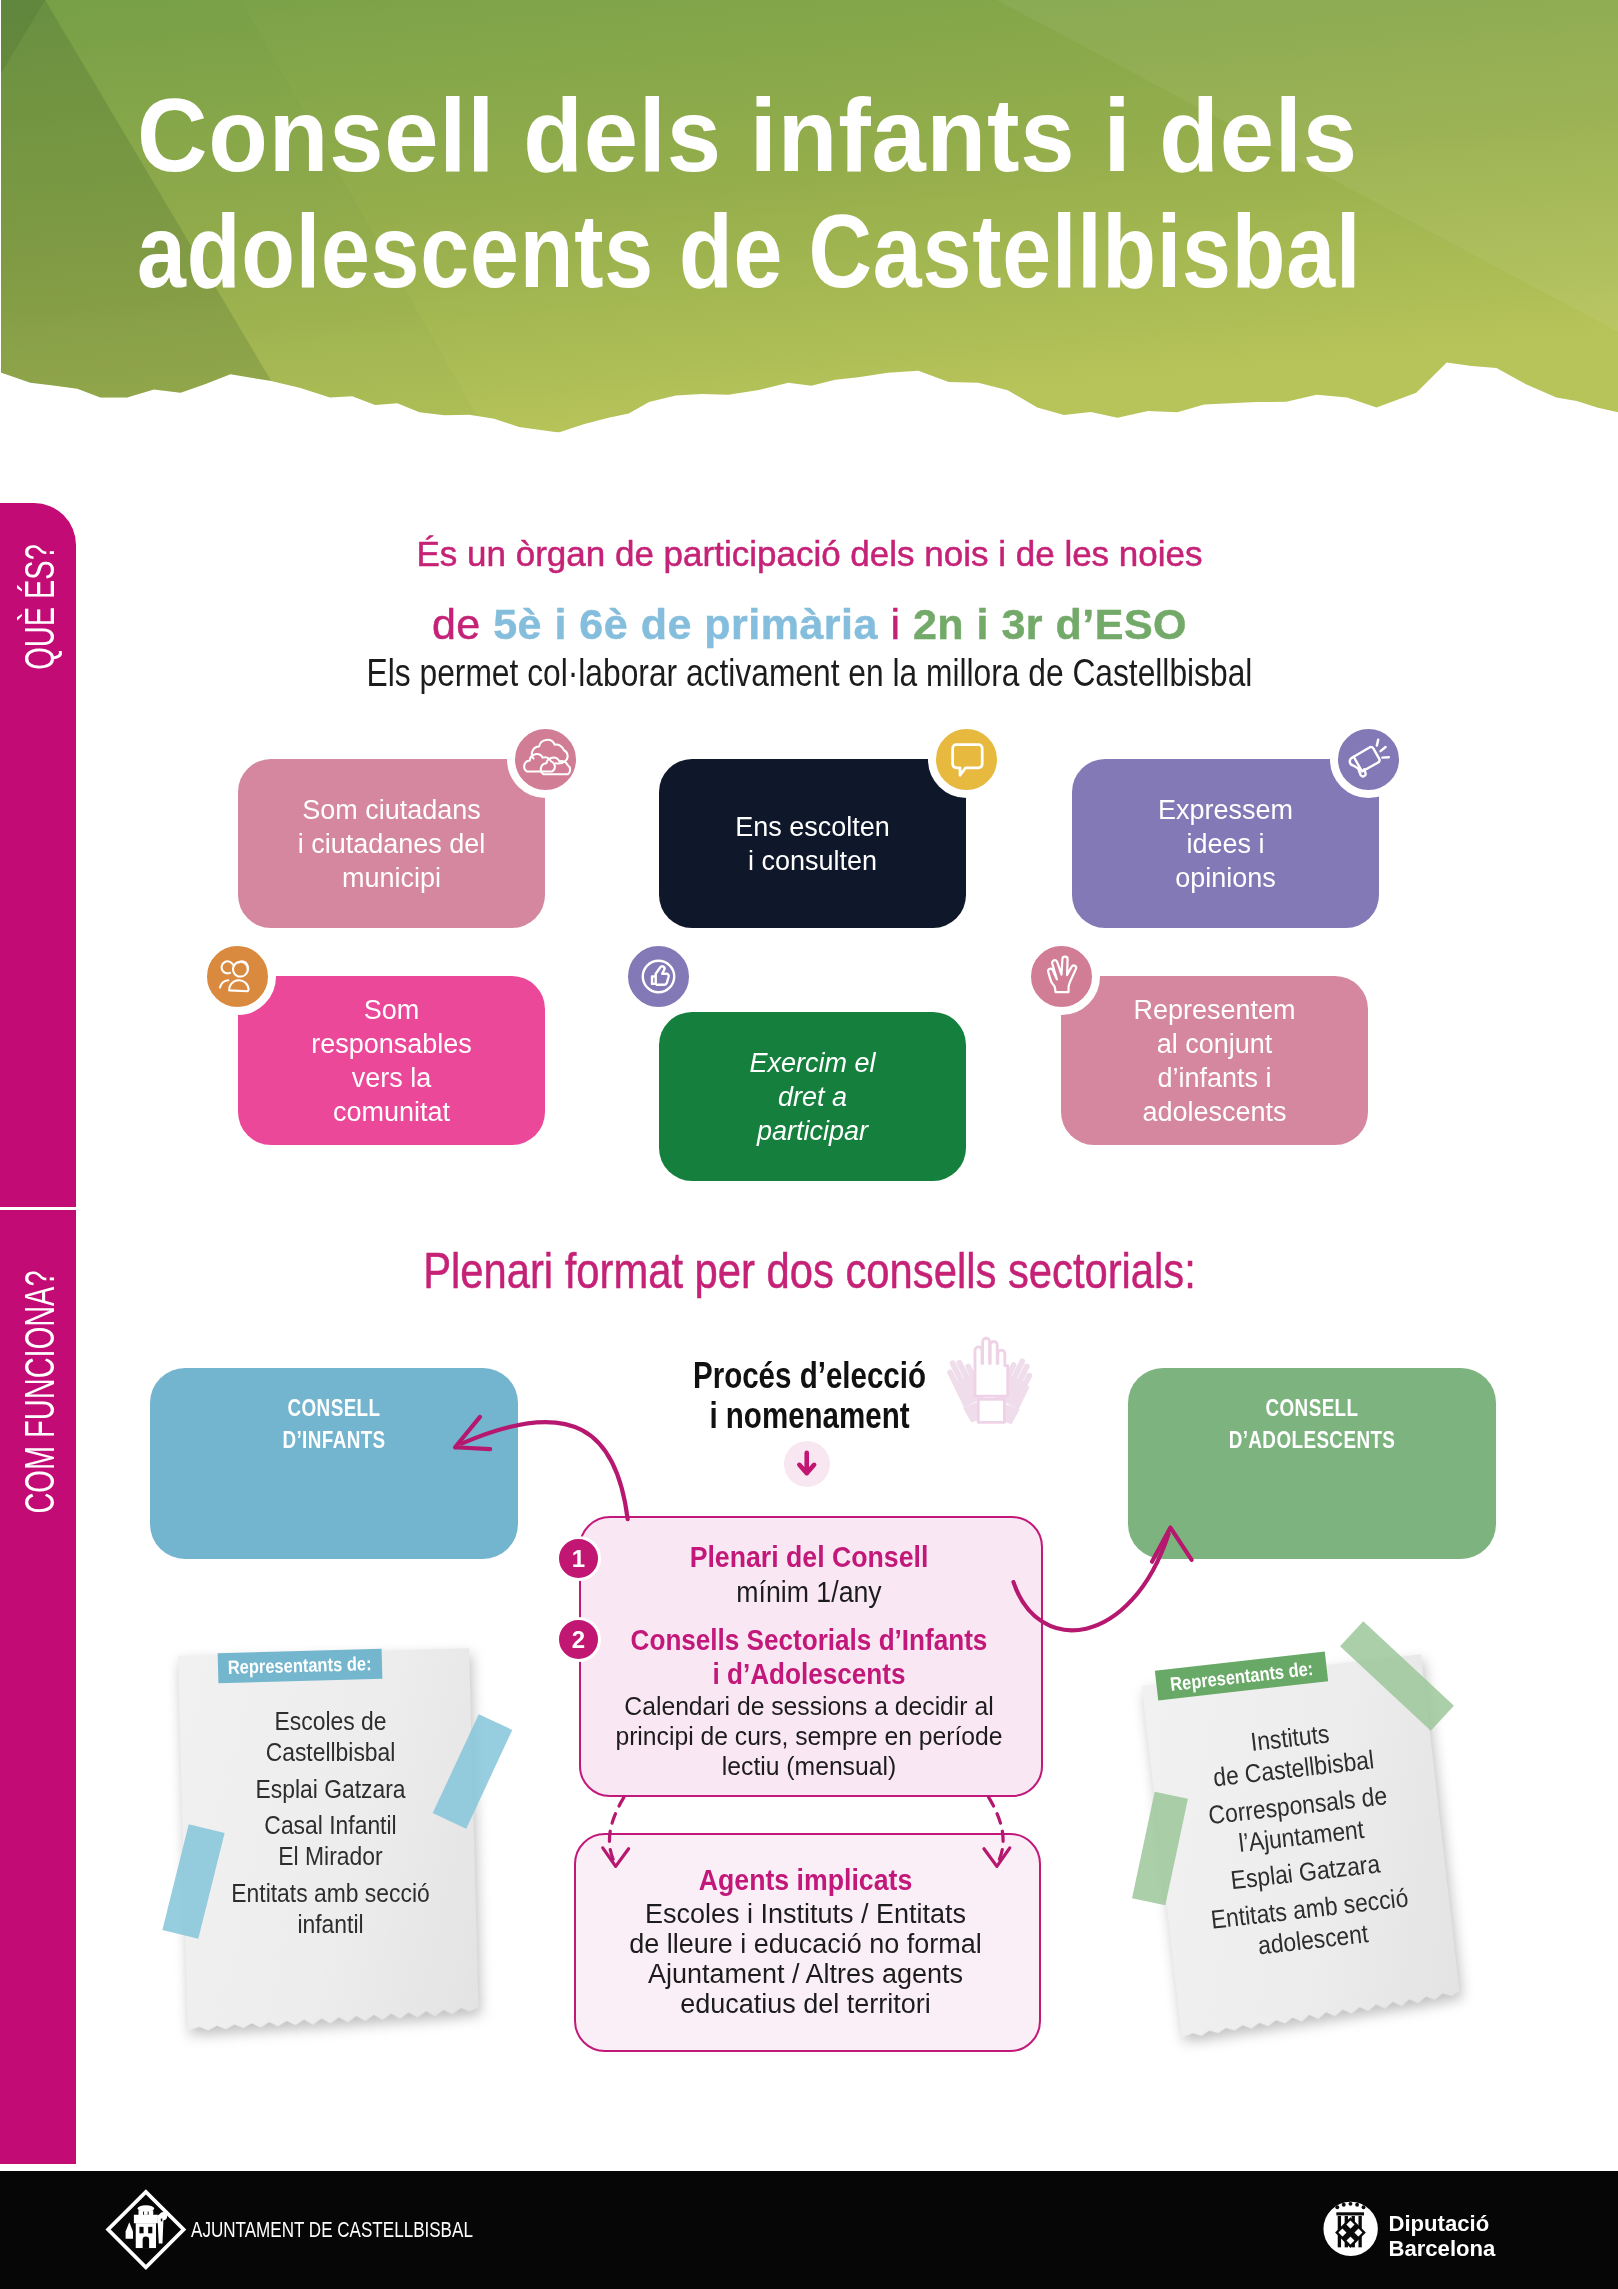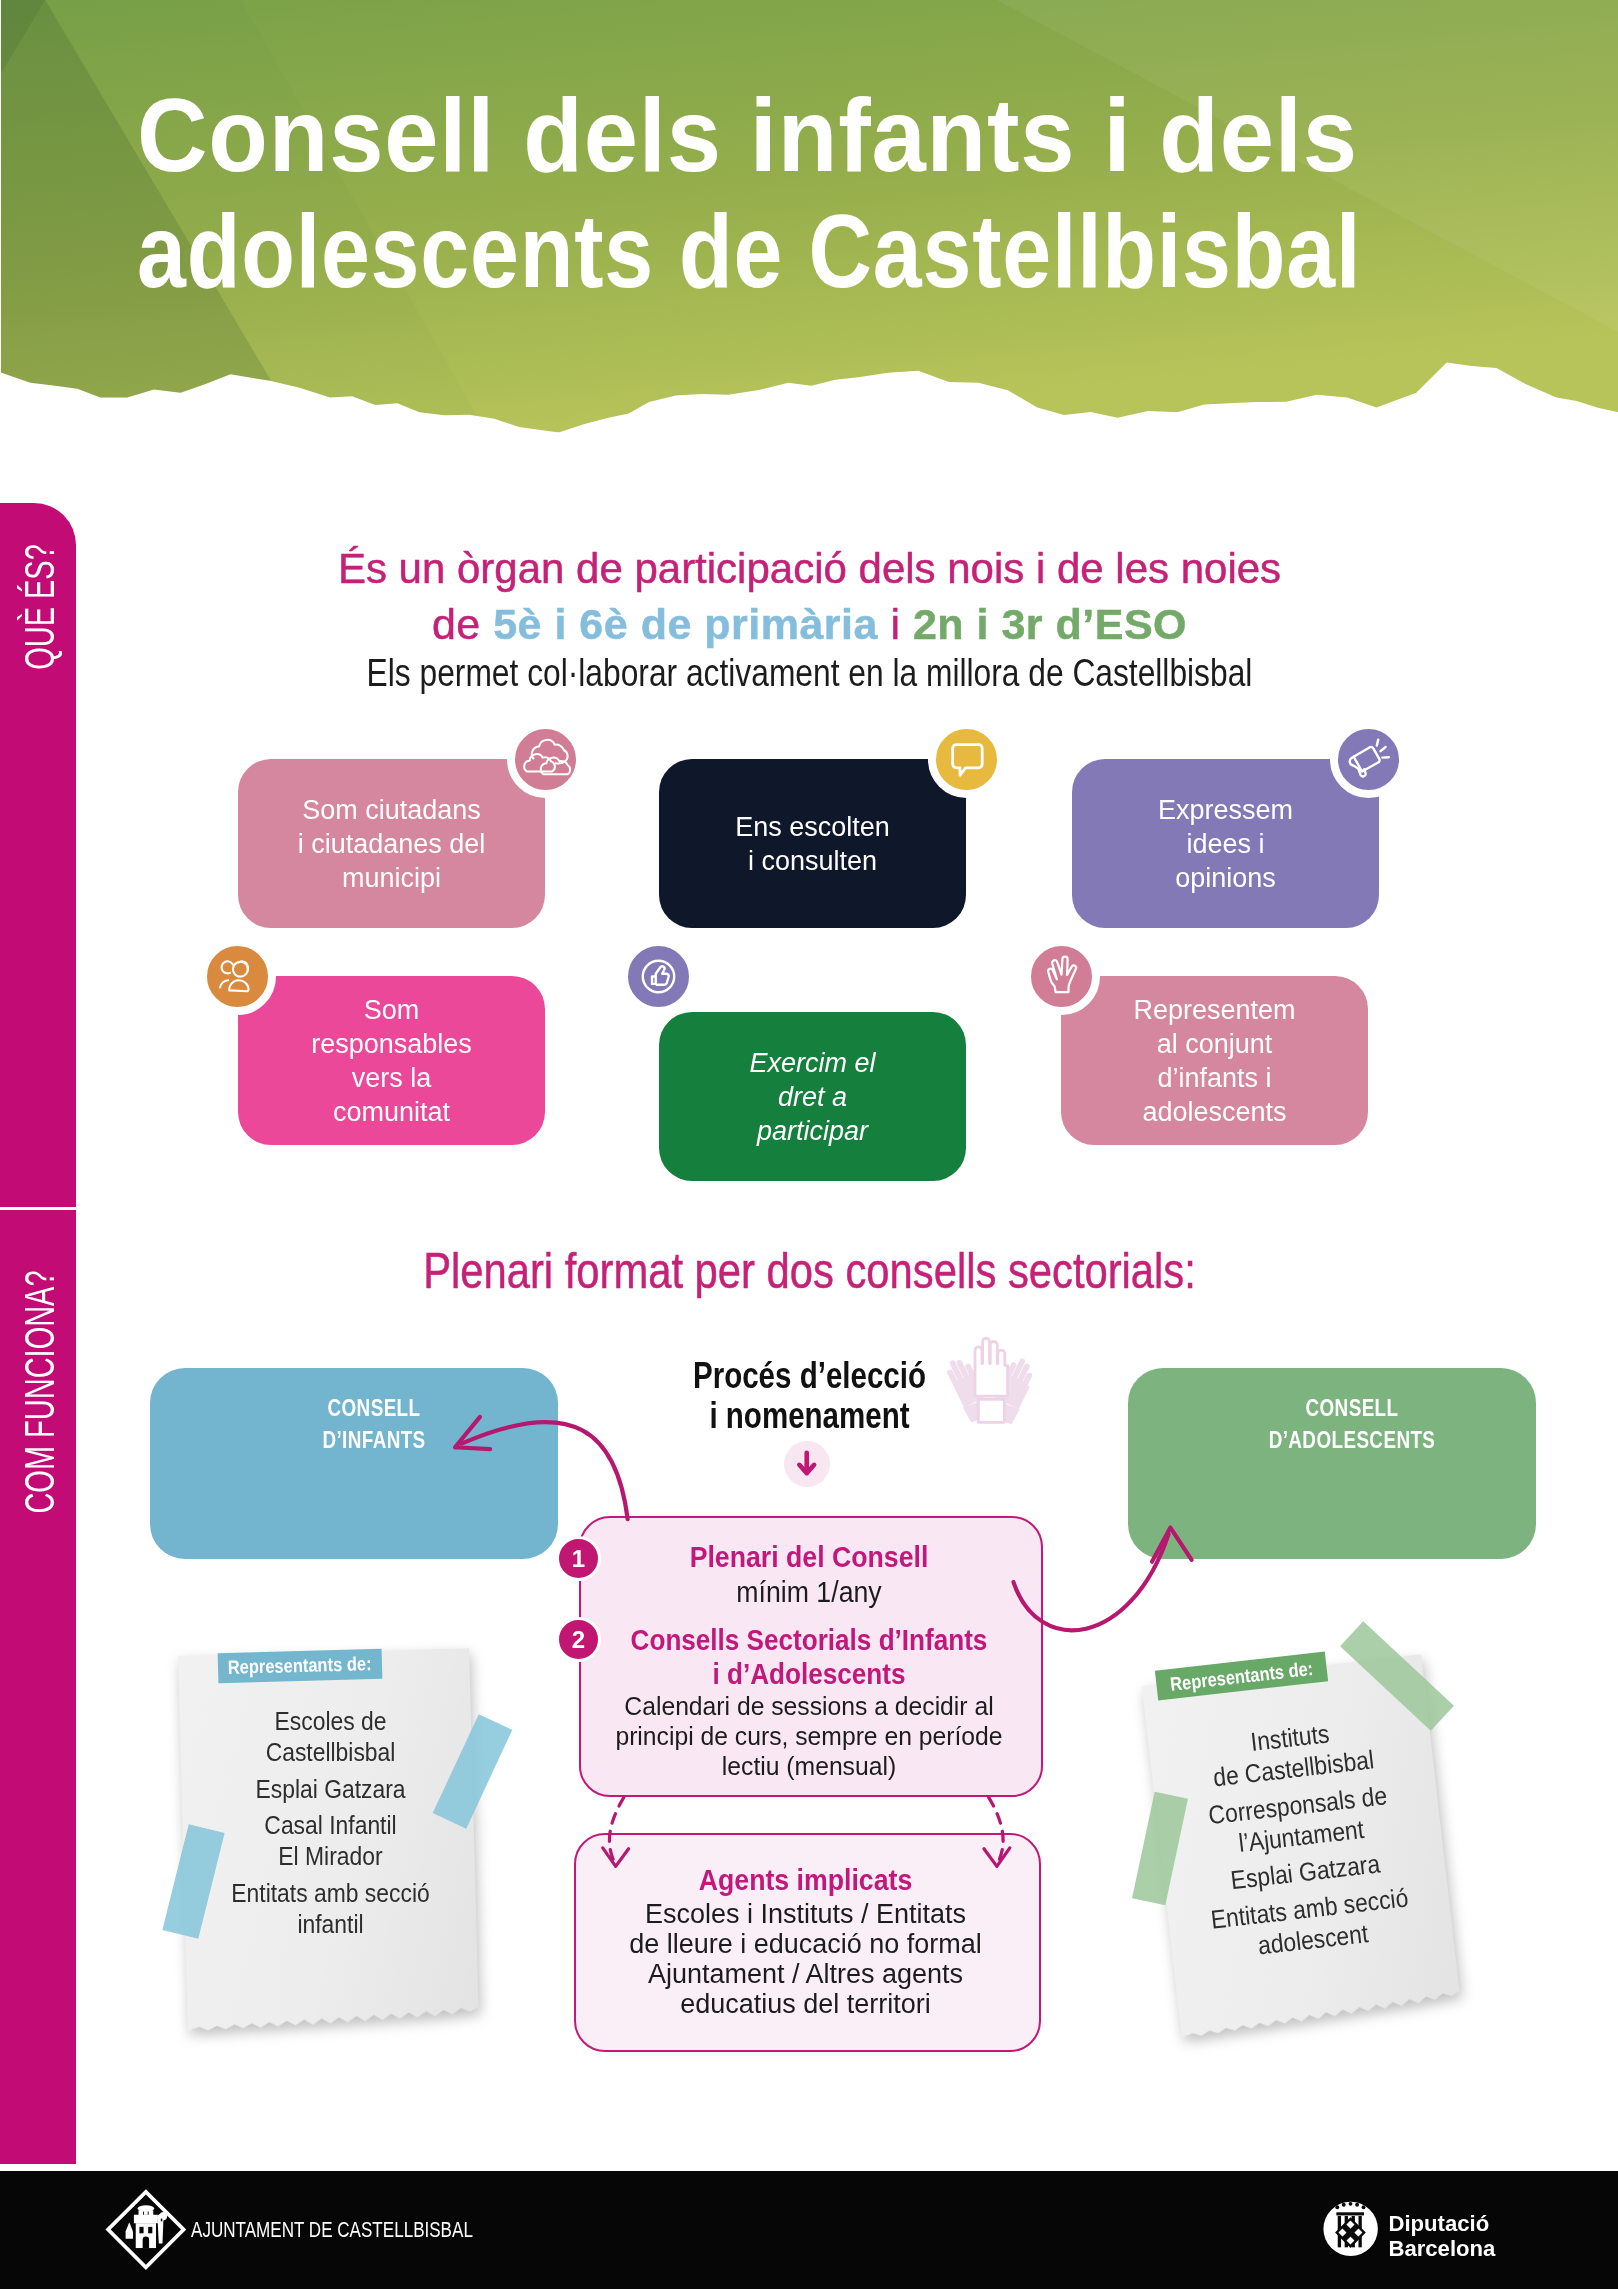--- a/index.html
+++ b/index.html
@@ -16,21 +16,21 @@
   .tabtxt{position:absolute;color:#fff;font-size:42px;height:42px;line-height:42px;white-space:nowrap;
           text-align:center;transform:rotate(-90deg) scaleX(0.69);transform-origin:center center;}
   
   .h-mag{position:absolute;width:1619px;text-align:center;color:#c52277;white-space:nowrap;-webkit-text-stroke-width:0.5px;}
   .cbox{position:absolute;width:307px;height:169px;border-radius:33px;color:#fff;
         display:flex;align-items:center;justify-content:center;text-align:center;
         font-size:27px;line-height:34px;}
   .icirc{position:absolute;width:61px;height:61px;border-radius:50%;border:8.3px solid #fff;}
   .icirc svg{position:absolute;left:0;top:0;}
   
-  .bigbox{position:absolute;width:368px;height:191px;border-radius:35px;color:#fff;text-align:center;padding-left:40px;}
+  .bigbox{position:absolute;width:368px;height:191px;border-radius:35px;color:#fff;text-align:center;}
   .bigbox .bt{font-weight:bold;font-size:23px;line-height:32px;margin-top:24px;letter-spacing:0.5px;transform:scaleX(0.82);}
   .bigbox .bb{font-size:27px;line-height:33px;margin-top:14.8px;}
   .pinkbox{position:absolute;background:#faeaf4;border:2.3px solid #c2187a;border-radius:31px;}
   .numc{position:absolute;width:39px;height:39px;border-radius:50%;background:#c11672;color:#fff;border:3.7px solid #fff;
         font-weight:bold;font-size:24px;display:flex;align-items:center;justify-content:center;}
   .mag-b{color:#c2187a;font-weight:bold;}
   .ctext{position:absolute;text-align:center;white-space:nowrap;}
   
   .noteShadow{position:absolute;filter:drop-shadow(2.8px 6.5px 6.5px rgba(0,0,0,0.25));}
   .note{background:linear-gradient(105deg,#f1f1f1 0%,#ededed 55%,#e3e3e3 100%);width:100%;height:100%;}
@@ -63,21 +63,21 @@
     <path fill="rgba(60,110,50,0.035)" d="M48,0 L260,0 L530,475 L330,475 Z"></path>
   </g>
 </svg>
 <div class="title"><span style="display:inline-block;transform:scaleX(0.947);transform-origin:left;">Consell dels infants i dels</span><br><span style="display:inline-block;transform:scaleX(0.854);transform-origin:left;">adolescents de Castellbisbal</span></div>
 
 <div class="tab" style="top:503px;height:704px;border-radius:0 42px 0 0;"></div>
 <div class="tabtxt" style="left:-99px;top:586px;width:277px;">QUÈ ÉS?</div>
 <div class="tab" style="top:1210px;height:954px;"></div>
 <div class="tabtxt" style="left:-173px;top:1371px;width:425px;">COM FUNCIONA?</div>
 
-<div class="h-mag" style="top:545px;font-size:42px;">És un òrgan de participació dels nois i de les noies</div>
+<div class="h-mag" style="top:534px;font-size:35px;">És un òrgan de participació dels nois i de les noies</div>
 <div class="h-mag" style="top:600px;font-size:43px;letter-spacing:0.5px;">de <b style="color:#85bedd">5è i 6è de primària</b> i <b style="color:#73aa69">2n i 3r d’ESO</b></div>
 <div class="abs" style="top:651px;width:1619px;text-align:center;color:#1c1c1c;font-size:39px;transform:scaleX(0.814);">Els permet col·laborar activament en la millora de Castellbisbal</div>
 
 <div class="cbox" style="left:238px;top:759px;background:#d4879e;">Som ciutadans<br>i ciutadanes del<br>municipi</div>
 <div class="cbox" style="left:659px;top:759px;background:#0f172a;">Ens escolten<br>i consulten</div>
 <div class="cbox" style="left:1061px;top:759px;background:#8379b6;margin-left:11px;">Expressem<br>idees i<br>opinions</div>
 <div class="cbox" style="left:238px;top:976px;background:#ec4899;">Som<br>responsables<br>vers la<br>comunitat</div>
 <div class="cbox" style="left:659px;top:1012px;background:#15803d;font-style:italic;">Exercim el<br>dret a<br>participar</div>
 <div class="cbox" style="left:1061px;top:976px;background:#d4879e;">Representem<br>al conjunt<br>d’infants i<br>adolescents</div>
 

